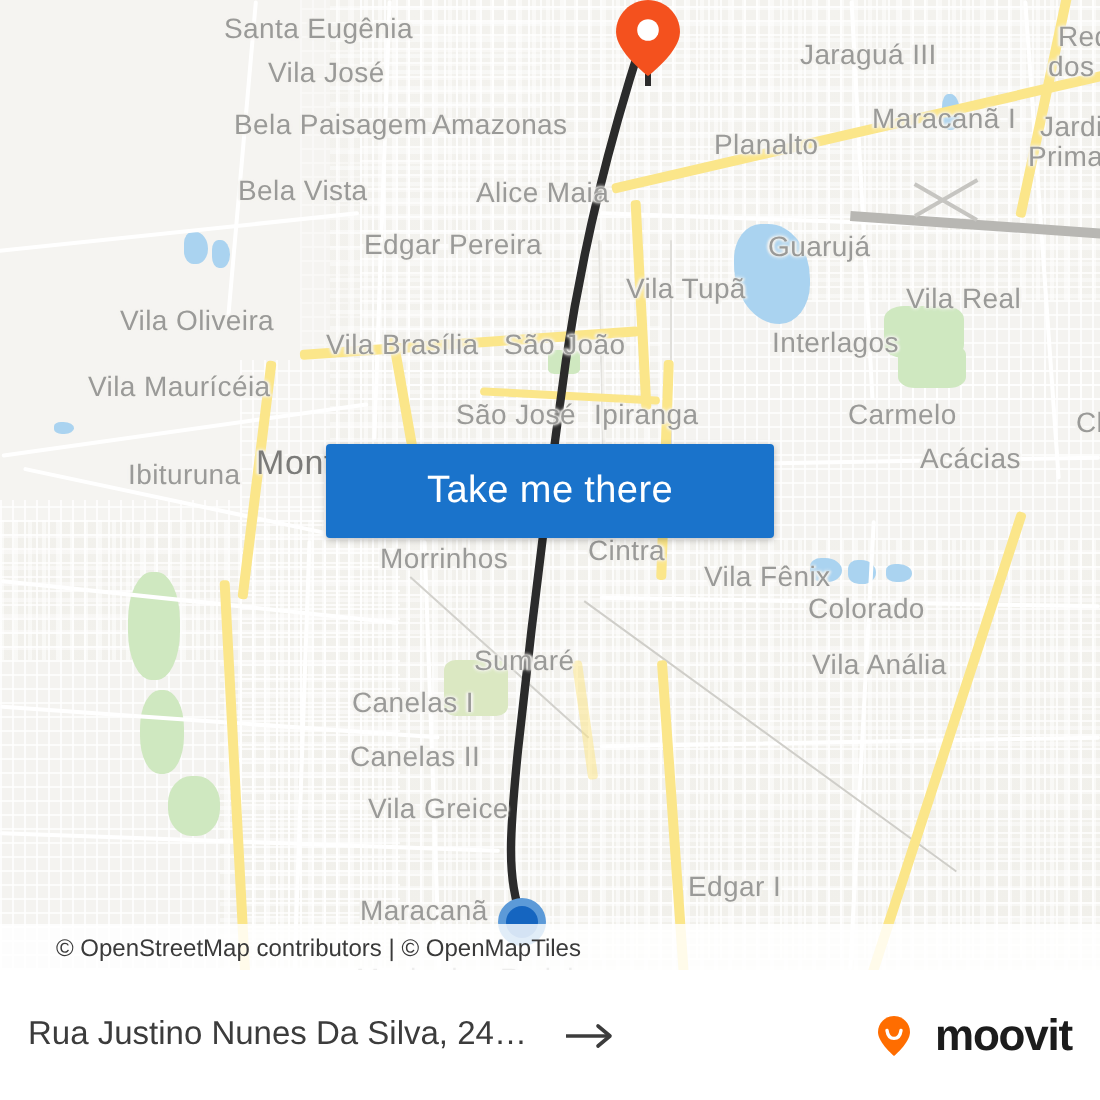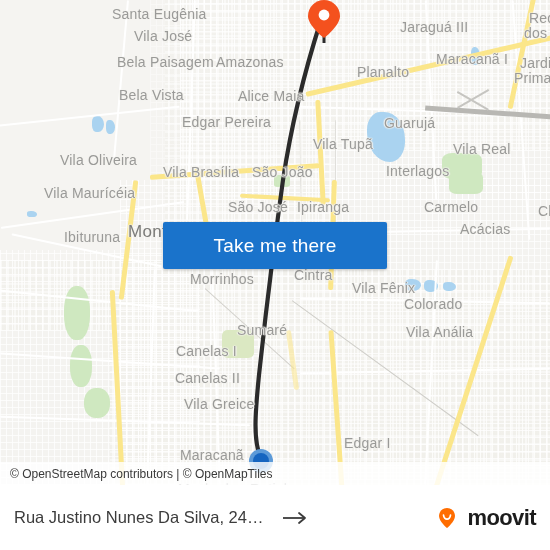--- a/index.html
+++ b/index.html
@@ -112,21 +112,21 @@
     display:flex; align-items:center; justify-content:center;
   }
 
   
   #attribution {
     position:absolute;
     left:0; top:462px;
     width:550px; height:23px;
     background:rgba(255,255,255,.82);
     display:flex; align-items:center;
-    padding-left:10px;
+    padding-left:28px;
     font-size:12px;
     color:#3a3a3a;
   }
 
   
   #footer {
     position:absolute;
     left:0; top:485px;
     width:550px; height:65px;
     background:#ffffff;

